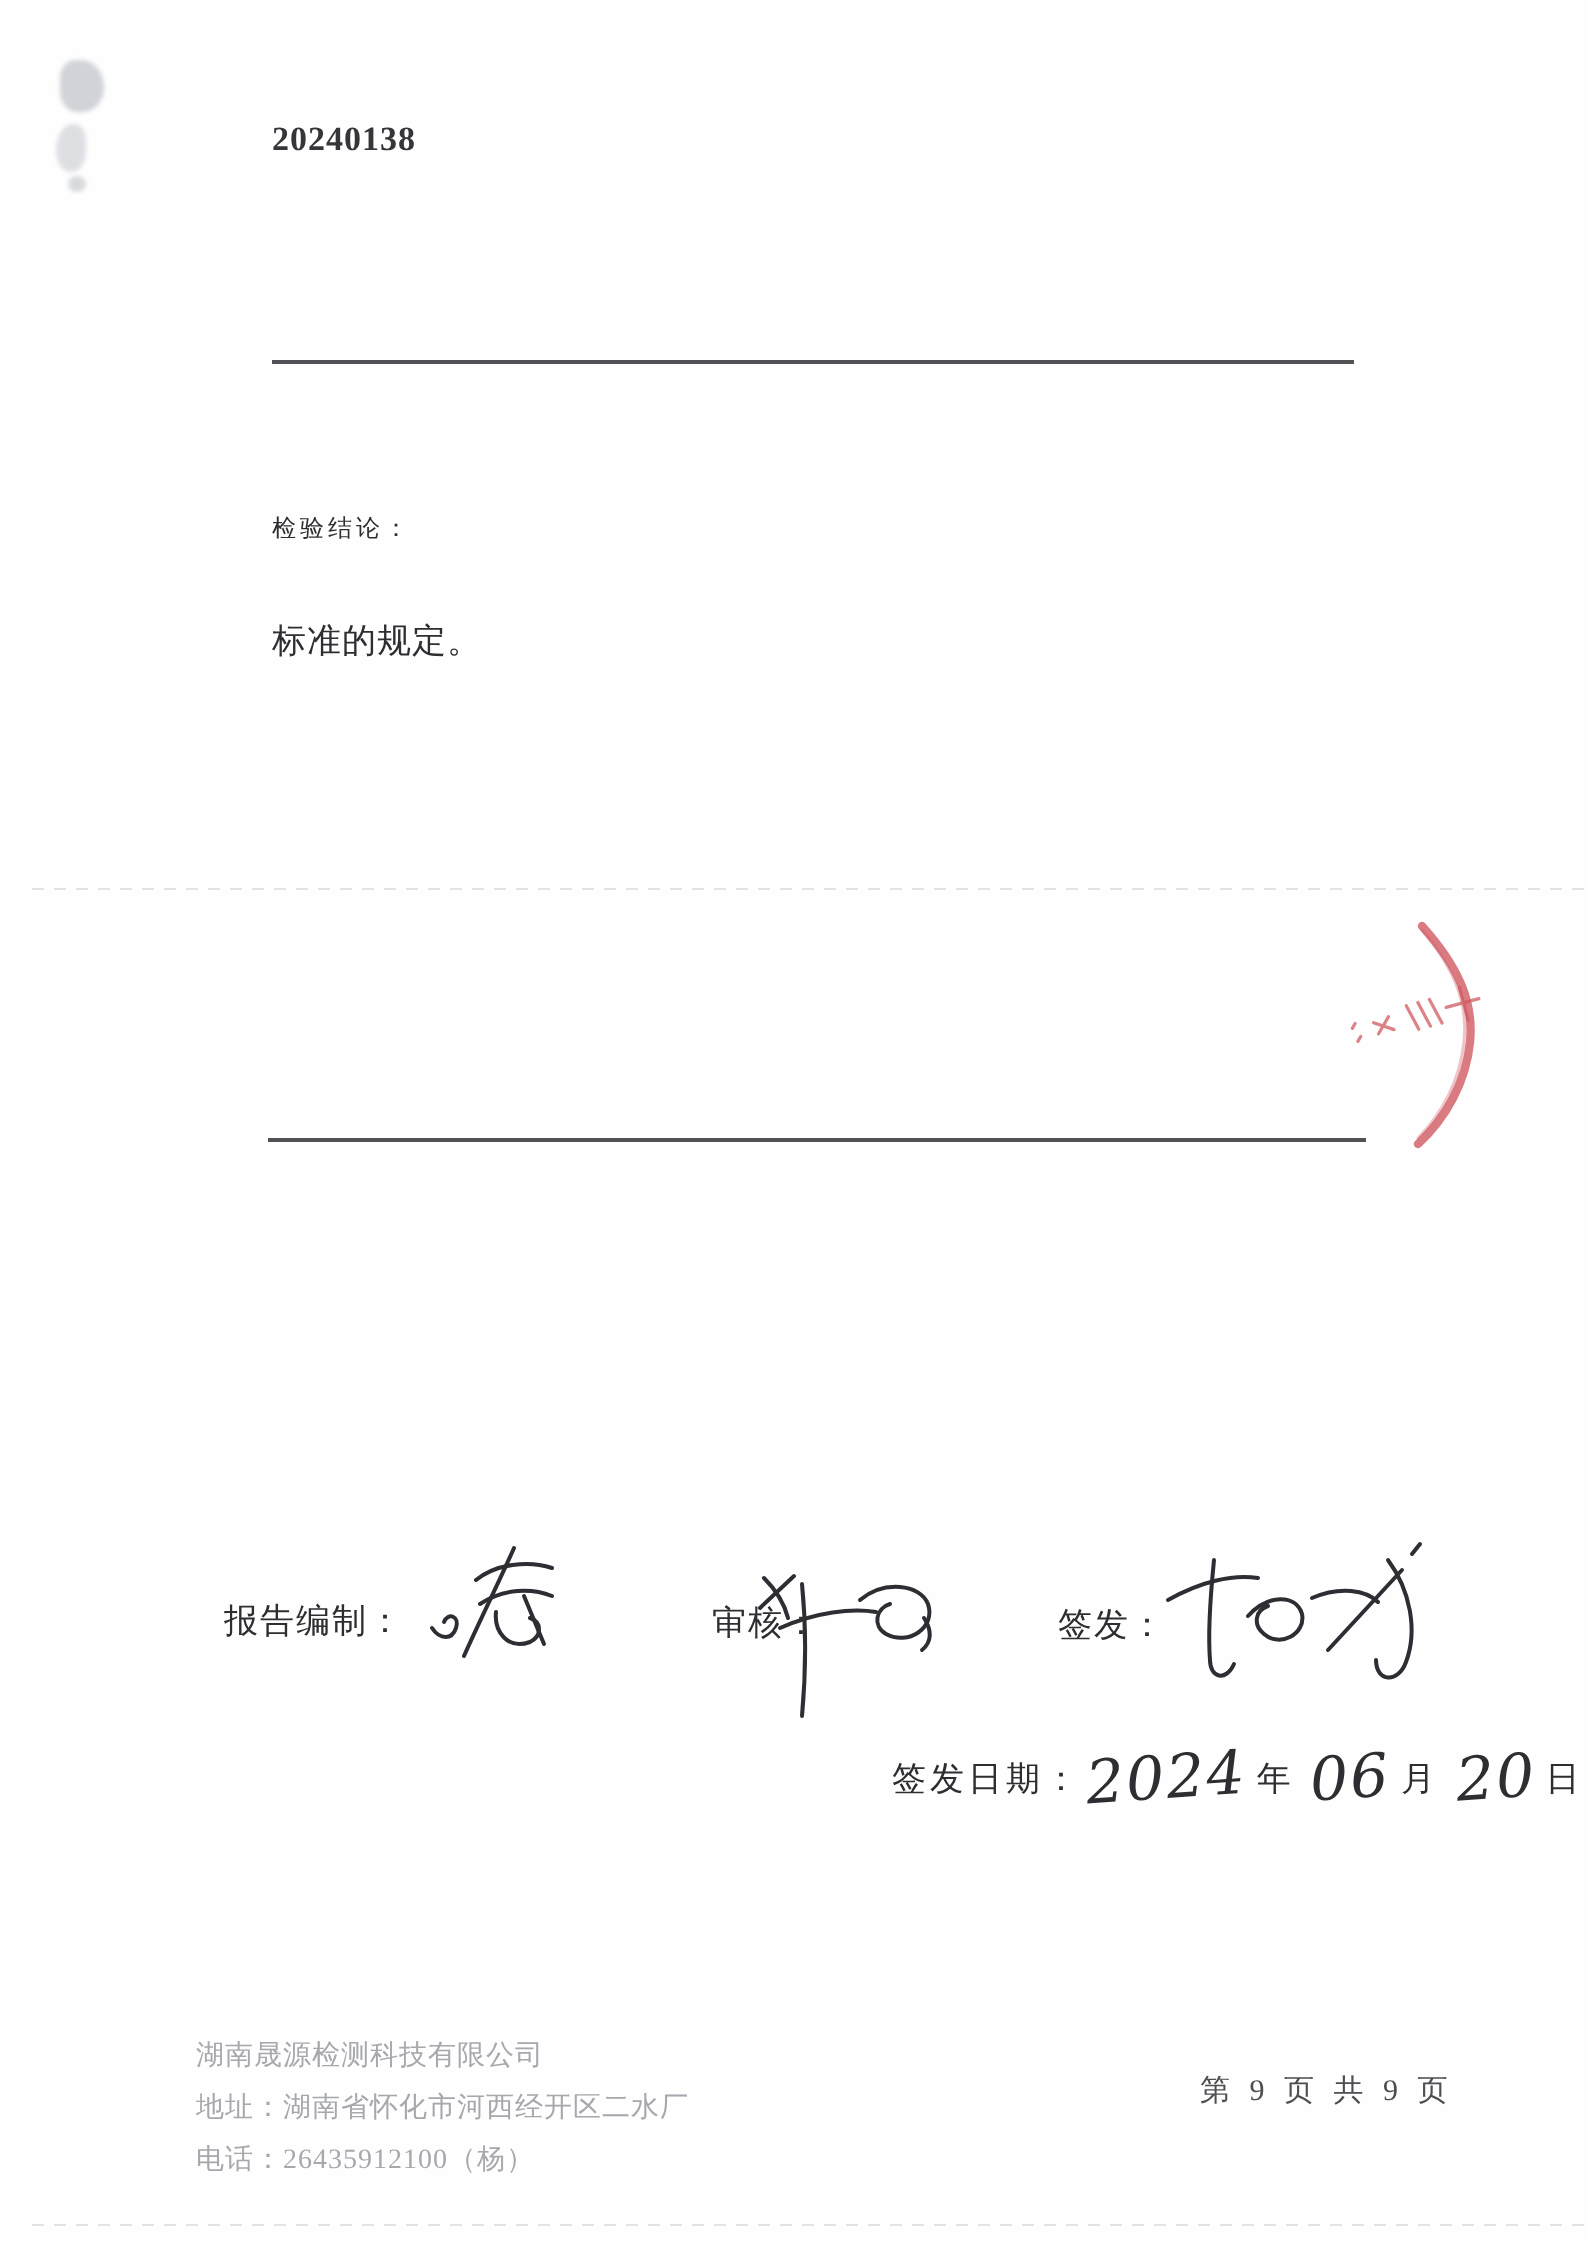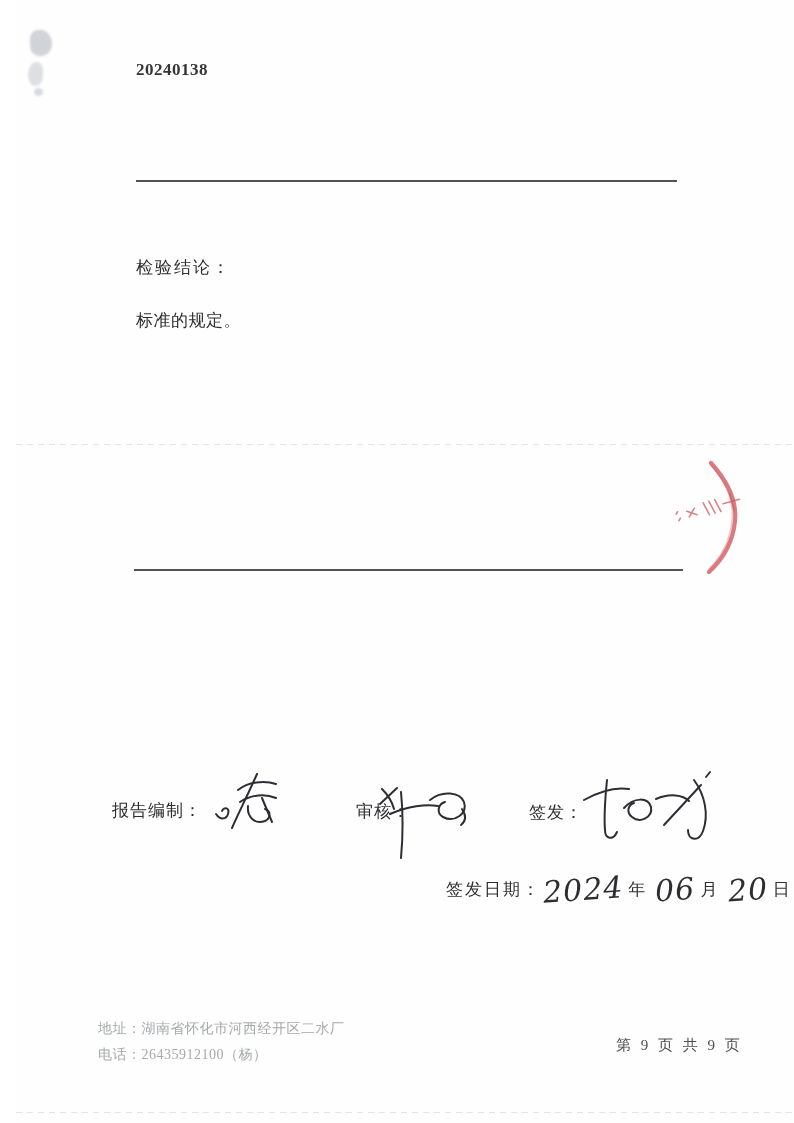--- a/index.html
+++ b/index.html
@@ -29,21 +29,21 @@
   .report-no{
     position:absolute;left:120px;top:60px;
     font-weight:bold;font-size:17px;letter-spacing:.5px;color:#35353a;
   }
   .rule{position:absolute;height:2px;background:var(--divider);}
   .rule-top{left:120px;top:180px;width:541px;}
   .rule-mid{left:118px;top:569px;width:549px;}
 
   .heading{
     position:absolute;left:120px;top:256px;
-    font-size:17px;letter-spacing:2px;
+    font-size:12px;letter-spacing:2px;
   }
   .para{
     position:absolute;left:120px;top:300px;width:600px;
     font-size:17px;line-height:41px;letter-spacing:.5px;
   }
   .para-line{white-space:nowrap;}
   .para-line.indent{text-indent:2em;}
 
   .scanline{
     position:absolute;left:0;width:794px;height:1px;opacity:.75;
@@ -76,21 +76,21 @@
     margin:0 2px;
   }
   .date-unit{font-size:17px;margin:0 8px 0 3px;}
 
   .footer{
     position:absolute;left:82px;top:1016px;
     font-size:14px;line-height:26px;letter-spacing:.5px;
     color:var(--footer-text);
   }
   .page-num{
-    position:absolute;left:600px;top:1036px;
+    position:absolute;left:584px;top:1036px;
     font-size:15px;letter-spacing:3px;color:var(--page-num);
   }
 </style>
 </head>
 <body>
 
 <div class="page">
 
   <div class="smudge s1"></div>
   <div class="smudge s2"></div>
@@ -161,20 +161,21 @@
     <span class="date-label">签发日期：</span>
     <span class="hand">2024</span>
     <span class="date-unit">年</span>
     <span class="hand">06</span>
     <span class="date-unit">月</span>
     <span class="hand">20</span>
     <span class="date-unit">日</span>
   </div>
 
   <div class="footer">
+    <div>湖南晟源检测科技有限公司</div>
     <div>地址：湖南省怀化市河西经开区二水厂</div>
     <div>电话：26435912100（杨）</div>
   </div>
 
   <div class="page-num">第 9 页 共 9 页</div>
 
   <div class="scanline bottom"></div>
 
 </div>
 

